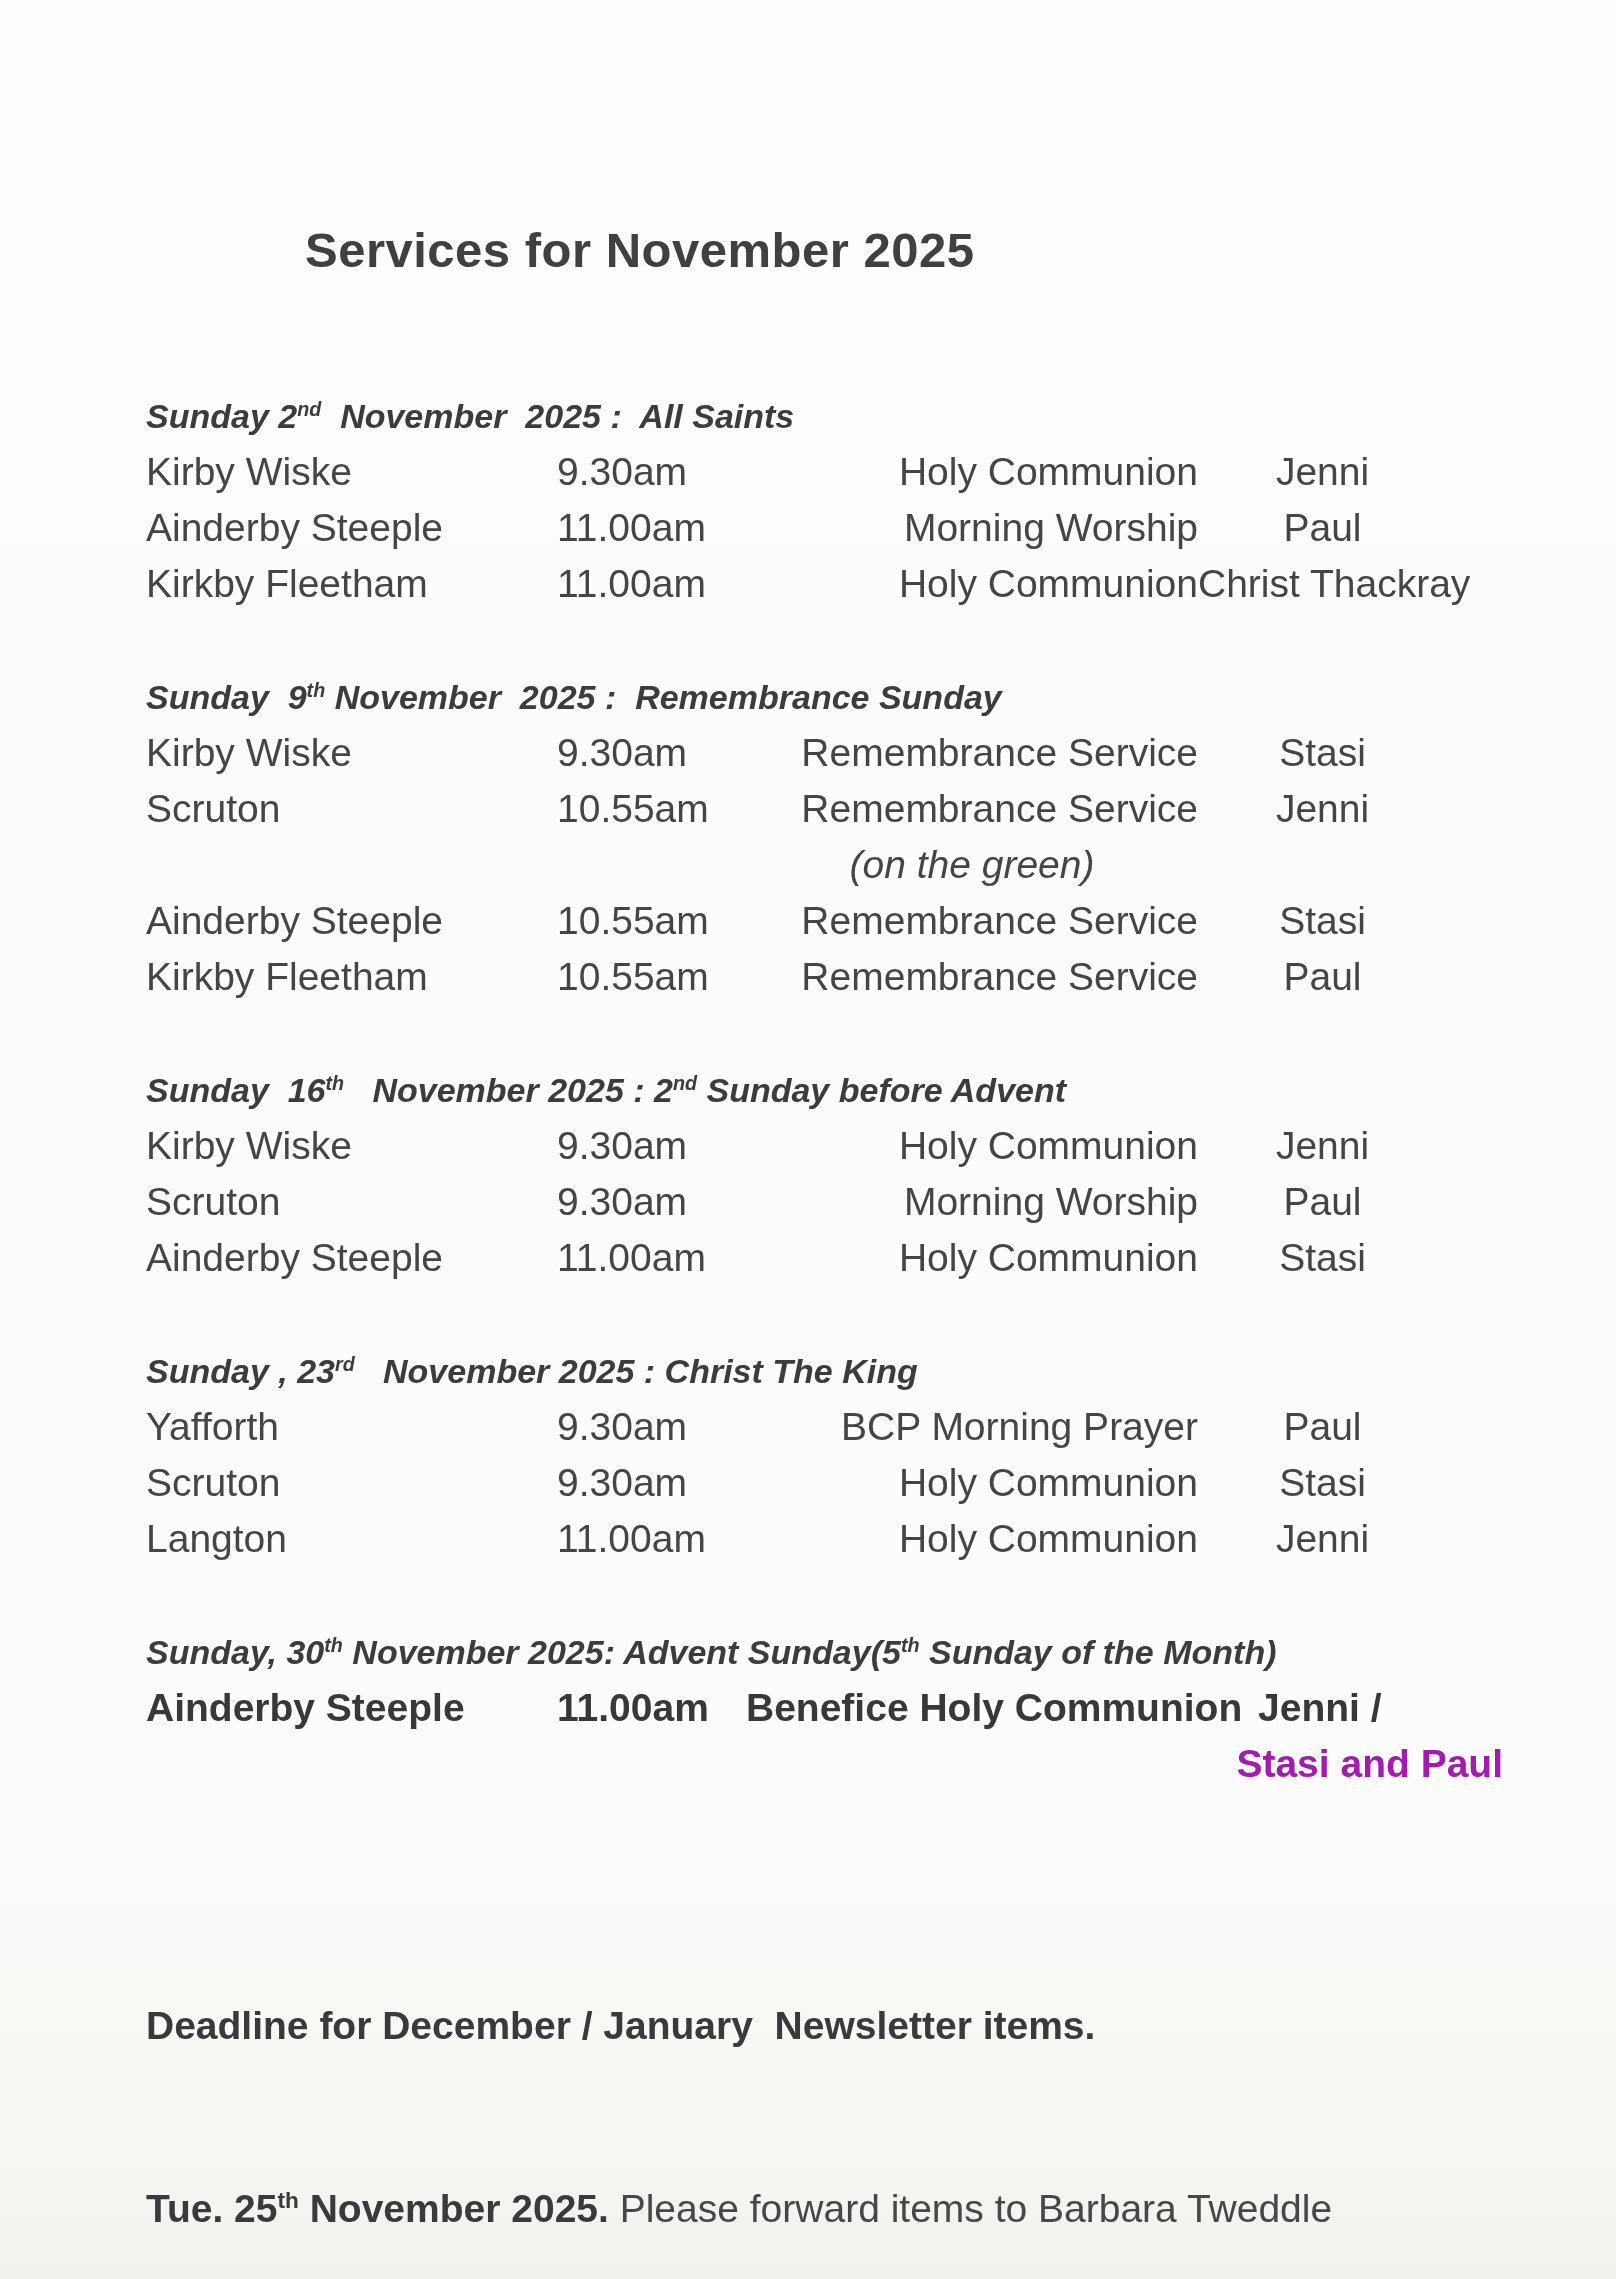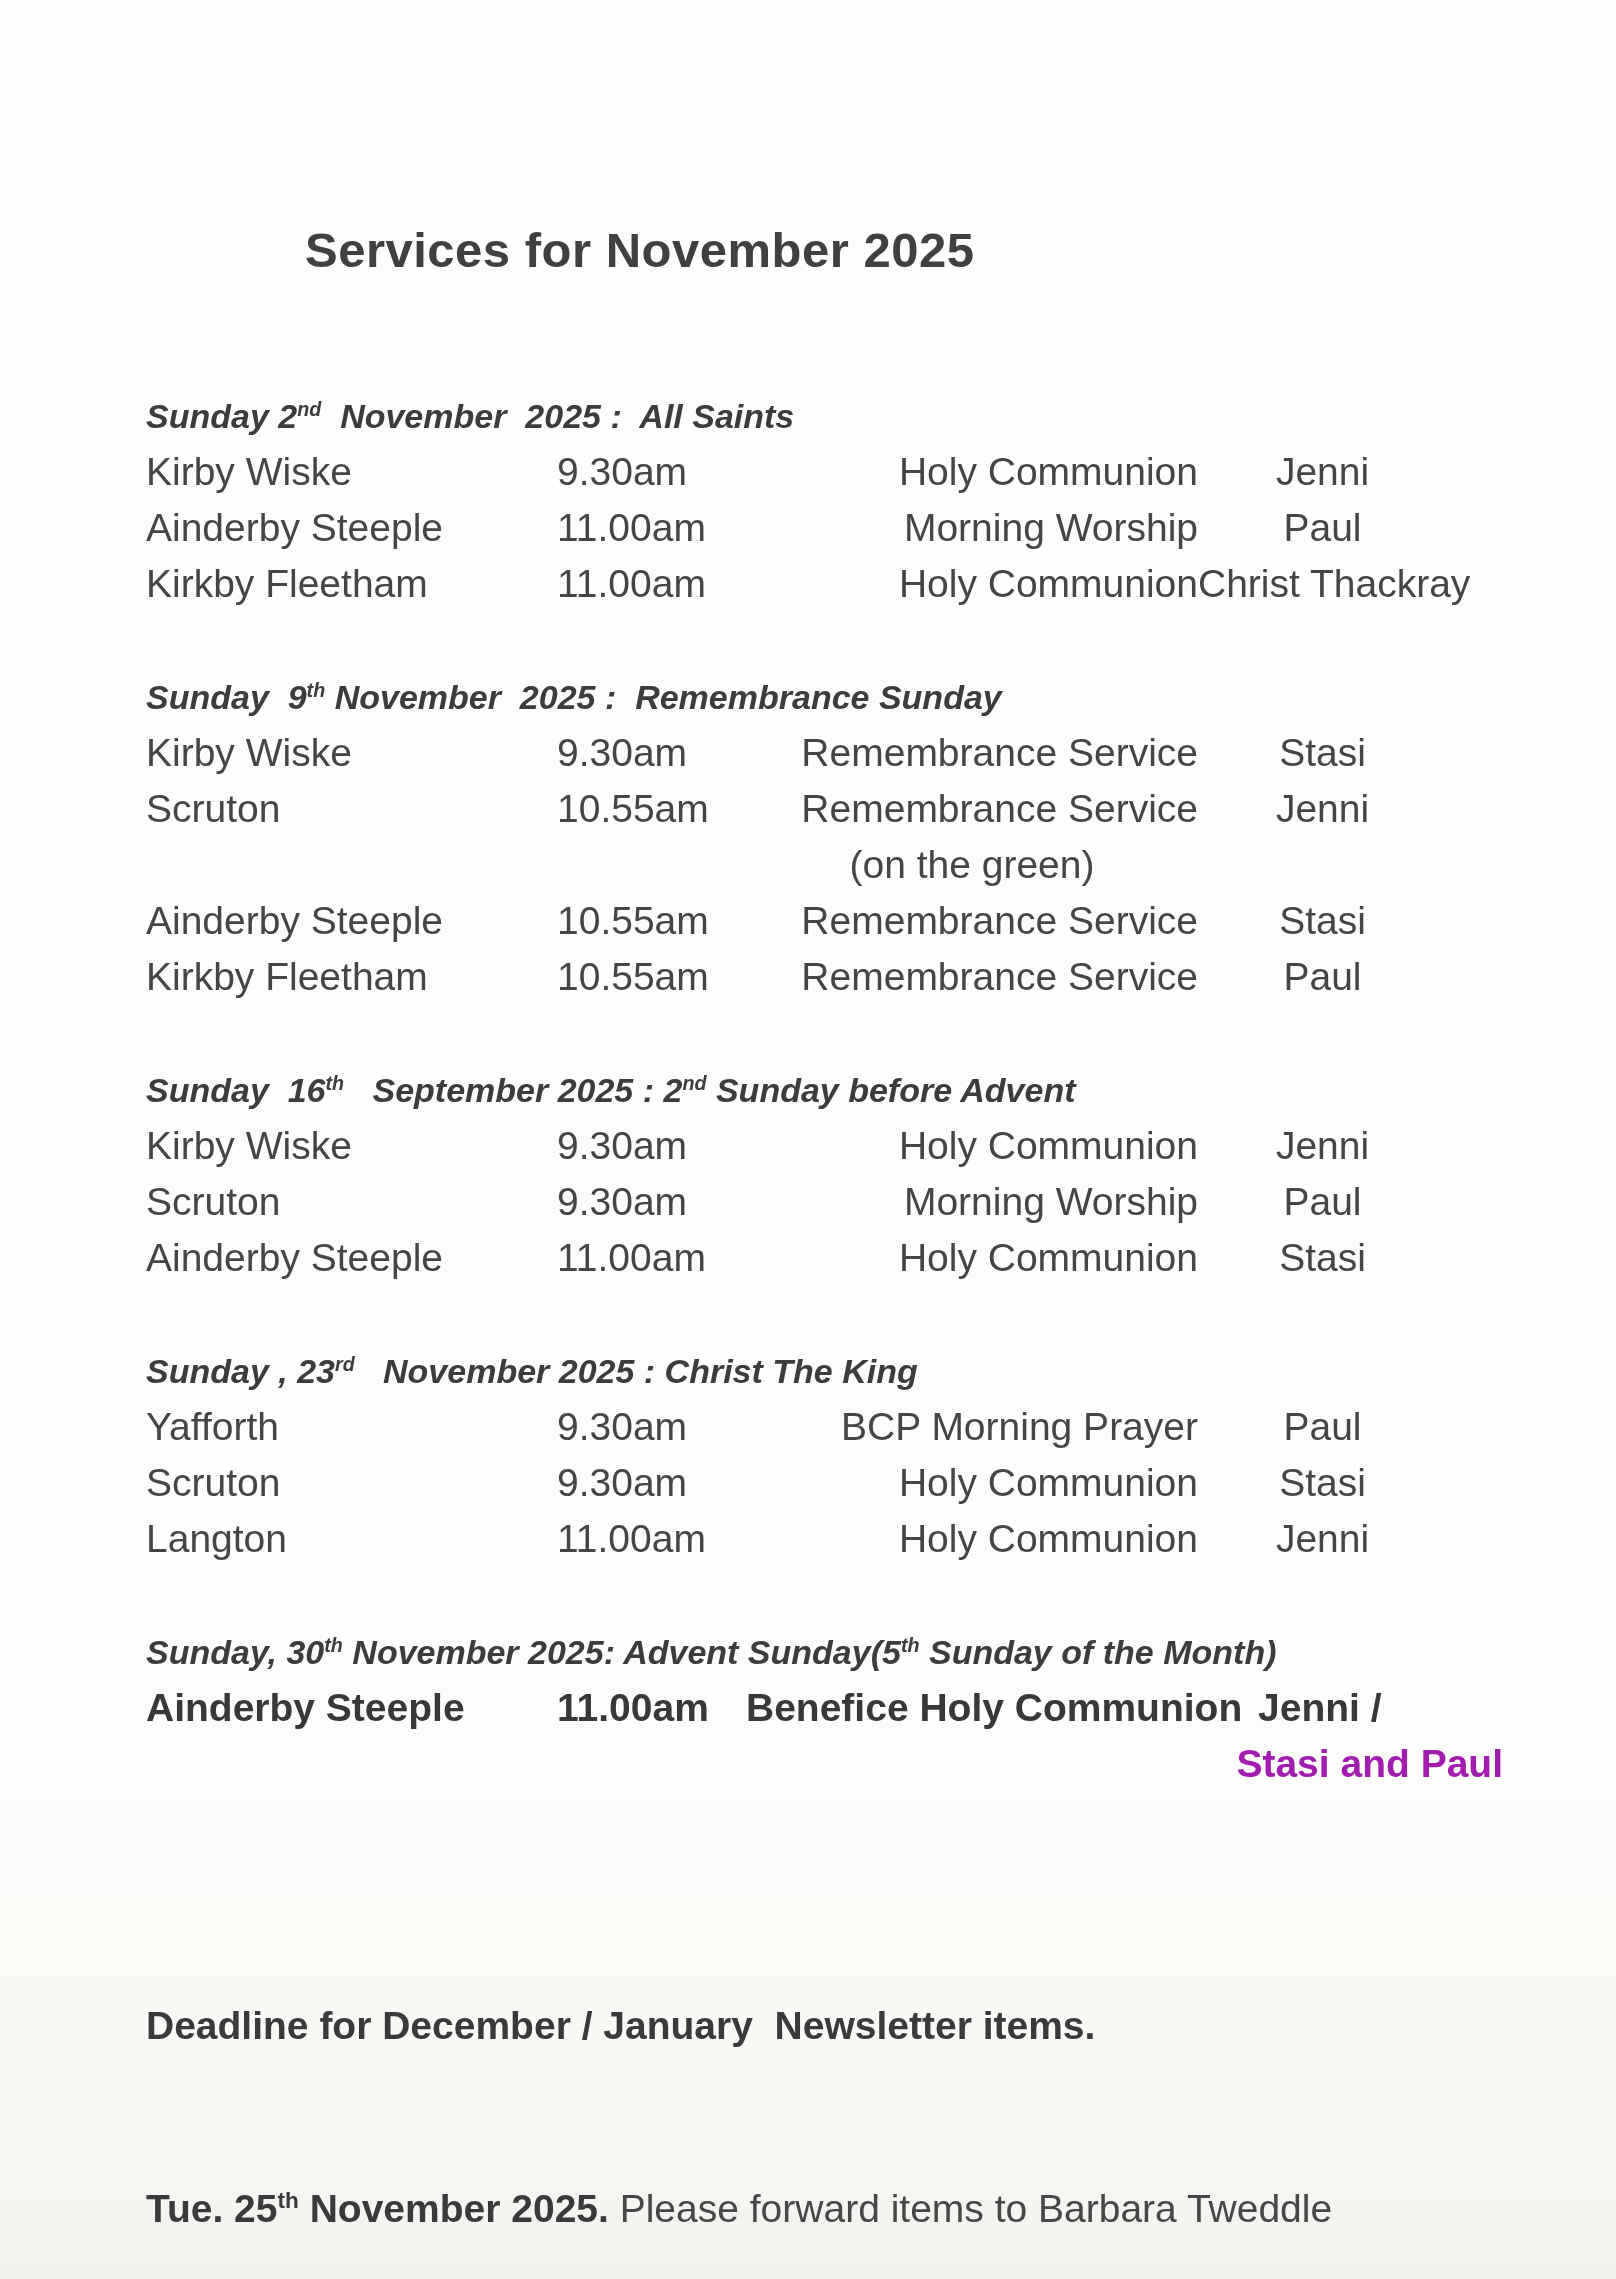--- a/index.html
+++ b/index.html
@@ -57,21 +57,21 @@
   }
   .cell-venue  { text-align: left; }
   .cell-time   { text-align: left; }
   .cell-service{ text-align: right; }
   .cell-leader { text-align: center; }
   .cell-leader, .cell-service { overflow: visible; }
   .note-row {
     display: grid;
     grid-template-columns: 411px 189px 452px 249px;
   }
-  .cell-note { grid-column: 3; text-align: center; white-space: pre; }
+  .cell-note { grid-column: 3; text-align: center; white-space: pre; font-style: italic; }
   
   .section.bold-rows .rows { font-weight: 700; color: #383838; }
   .section.bold-rows .service-row {
     grid-template-columns: 411px 189px 512px 245px;
   }
   .section.bold-rows .cell-service,
   .section.bold-rows .cell-leader { text-align: left; }
   .continuation {
     width: 1357px;
     text-align: right;
@@ -112,21 +112,21 @@
           <div class="service-row"><div class="cell-venue">Kirby Wiske</div><div class="cell-time">9.30am</div><div class="cell-service">Remembrance Service</div><div class="cell-leader">Stasi</div></div>
           <div class="service-row"><div class="cell-venue">Scruton</div><div class="cell-time">10.55am</div><div class="cell-service">Remembrance Service</div><div class="cell-leader">Jenni</div></div>
           <div class="note-row">
             <div class="cell-note">(on the green)</div>
           </div>
           <div class="service-row"><div class="cell-venue">Ainderby Steeple</div><div class="cell-time">10.55am</div><div class="cell-service">Remembrance Service</div><div class="cell-leader">Stasi</div></div>
           <div class="service-row"><div class="cell-venue">Kirkby Fleetham</div><div class="cell-time">10.55am</div><div class="cell-service">Remembrance Service</div><div class="cell-leader">Paul</div></div>
         </div>
       </div>
       <div class="section">
-        <div class="section-heading"><span>Sunday  16</span><sup>th</sup><span>   September 2025 : 2</span><sup>nd</sup><span> Sunday before Advent</span></div>
+        <div class="section-heading"><span>Sunday  16</span><sup>th</sup><span>   November 2025 : 2</span><sup>nd</sup><span> Sunday before Advent</span></div>
         <div class="rows">
           <div class="service-row"><div class="cell-venue">Kirby Wiske</div><div class="cell-time">9.30am</div><div class="cell-service">Holy Communion</div><div class="cell-leader">Jenni</div></div>
           <div class="service-row"><div class="cell-venue">Scruton</div><div class="cell-time">9.30am</div><div class="cell-service">Morning Worship</div><div class="cell-leader">Paul</div></div>
           <div class="service-row"><div class="cell-venue">Ainderby Steeple</div><div class="cell-time">11.00am</div><div class="cell-service">Holy Communion</div><div class="cell-leader">Stasi</div></div>
         </div>
       </div>
       <div class="section">
         <div class="section-heading"><span>Sunday , 23</span><sup>rd</sup><span>   November 2025 : Christ The King</span></div>
         <div class="rows">
           <div class="service-row"><div class="cell-venue">Yafforth</div><div class="cell-time">9.30am</div><div class="cell-service">BCP Morning Prayer</div><div class="cell-leader">Paul</div></div>

